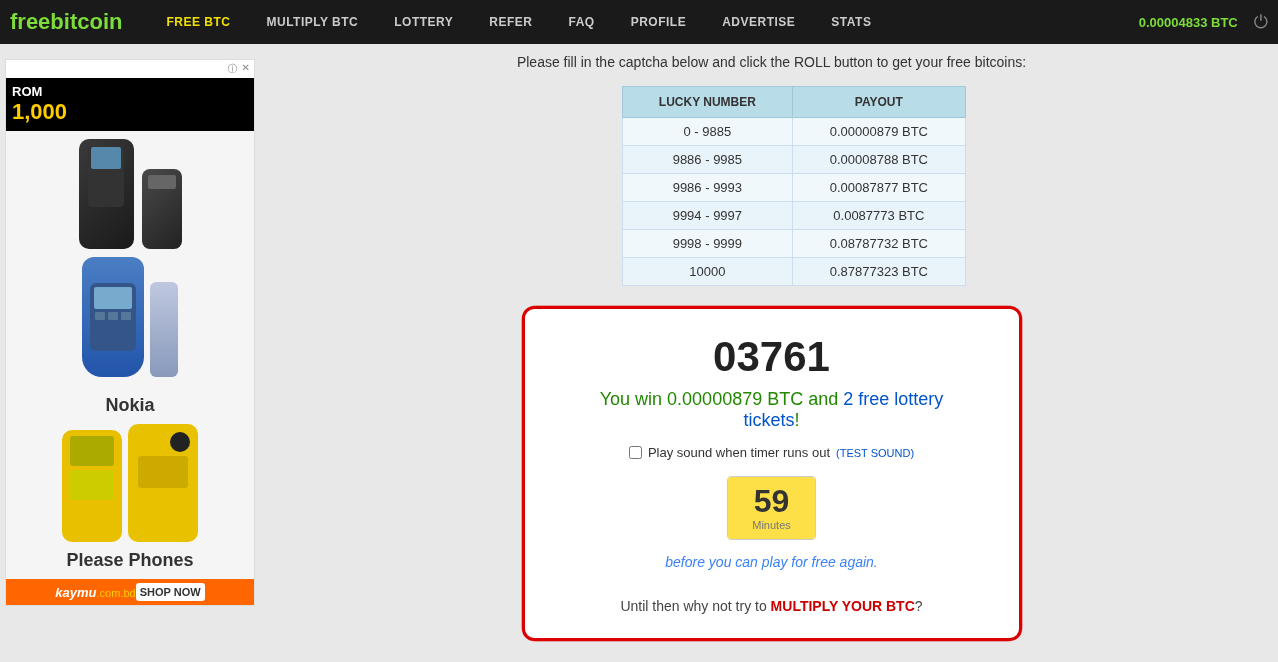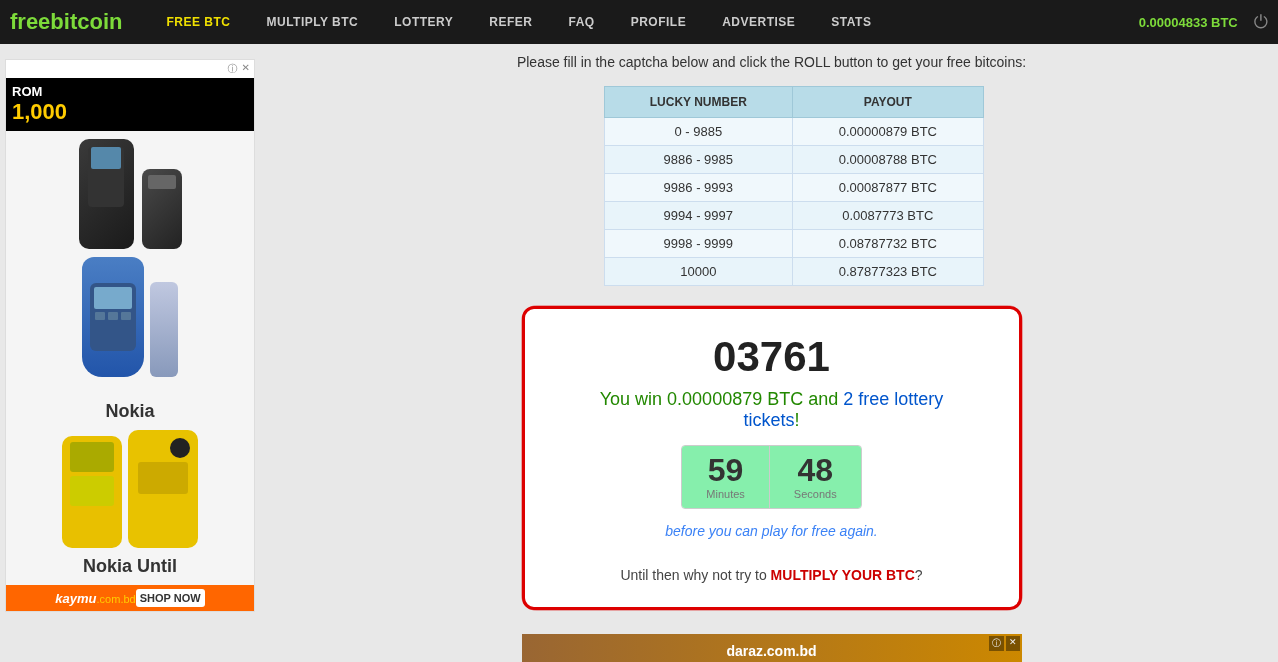--- a/index.html
+++ b/index.html
@@ -112,21 +112,21 @@
       background: #2a2a2a;
       border-radius: 8px;
     }
     .phone-shape.large { width: 55px; height: 110px; border-radius: 10px; position: relative; }
     .phone-shape.small { width: 40px; height: 80px; border-radius: 8px; }
     .nokia-label {
       font-family: Arial, sans-serif;
       font-size: 18px;
       font-weight: bold;
       color: #333;
-      margin-top: 16px;
+      margin-top: 10px;
     }
     .ad-bottom-bar {
       display: flex;
       width: 100%;
       background: #ff6600;
       align-items: center;
       justify-content: center;
       padding: 4px 8px;
     }
     .shop-btn {
@@ -152,21 +152,21 @@
     .instruction-text {
       font-size: 14px;
       color: #333;
       text-align: center;
       margin-bottom: 16px;
     }
 
     
     .lucky-table {
       border-collapse: collapse;
-      width: 380px;
+      width: 344px;
       margin-bottom: 20px;
       background: white;
       margin-left: 44px;
     }
     .lucky-table th {
       background: #b8dce8;
       border: 1px solid #9fc8d8;
       padding: 8px 16px;
       font-size: 12px;
       font-weight: bold;
@@ -237,21 +237,21 @@
       border: 1px solid #ccc;
       border-radius: 4px;
       overflow: hidden;
       margin-bottom: 14px;
     }
     .timer-segment {
       display: flex;
       flex-direction: column;
       align-items: center;
       padding: 8px 24px;
-      background: #86efac;
+      background: #fde047;
     }
     .timer-segment + .timer-segment {
       border-left: 1px solid #ccc;
     }
     .timer-number {
       font-size: 32px;
       font-weight: bold;
       color: #333;
       line-height: 1;
     }
@@ -354,21 +354,21 @@
             <div style="width:60px;height:112px;background:#e8c000;border-radius:10px;display:flex;flex-direction:column;align-items:center;padding-top:6px;">
               <div style="width:44px;height:30px;background:#aaaa00;border-radius:3px;"></div>
               <div style="width:44px;height:30px;background:#cccc00;border-radius:3px;margin-top:4px;"></div>
             </div>
             <div style="width:70px;height:118px;background:#e8c200;border-radius:10px;display:flex;flex-direction:column;align-items:center;padding-top:4px;position:relative;">
               <div style="width:20px;height:20px;background:#222;border-radius:50%;position:absolute;top:8px;right:8px;"></div>
               <div style="width:50px;height:32px;background:#ccaa00;border-radius:3px;margin-top:28px;"></div>
             </div>
           </div>
         </div>
-        <div style="font-size:18px;font-weight:bold;color:#333;">Nokia Until</div>
+        <div style="font-size:18px;font-weight:bold;color:#333;">Please Phones</div>
       </div>
       <div class="ad-bottom-bar">
         <div>
           <span style="color:white;font-weight:bold;font-size:13px;font-style:italic;">kaymu</span><span style="color:#ffcc00;font-size:11px;">.com.bd</span>
         </div>
         <button class="shop-btn">SHOP NOW</button>
       </div>
     </div>
   </div>
 
@@ -414,30 +414,31 @@
     </table>
 
     <div class="result-box">
 
       <div class="lucky-number-result">03761</div>
 
       <div class="win-text">
         <span>You win 0.00000879 BTC and </span><a class="lottery-link">2 free lottery tickets</a><span>!</span>
       </div>
 
+      <div class="sound-row">
+        <input type="checkbox" class="sound-checkbox" style="">
+        <span>Play sound when timer runs out</span>
+        <a href="#" class="test-sound-link">(TEST SOUND)</a>
+      </div>
 
       <div class="timer-box">
         <div class="timer-segment">
           <span class="timer-number">59</span>
           <span class="timer-label">Minutes</span>
         </div>
-        <div class="timer-segment">
-          <span class="timer-number">48</span>
-          <span class="timer-label">Seconds</span>
-        </div>
       </div>
 
       <div class="before-text">before you can play for free again.</div>
 
       <div class="until-text">
         <span>Until then why not try to </span><a class="multiply-link">MULTIPLY YOUR BTC</a><span>?</span>
       </div>
 
     </div>
 

